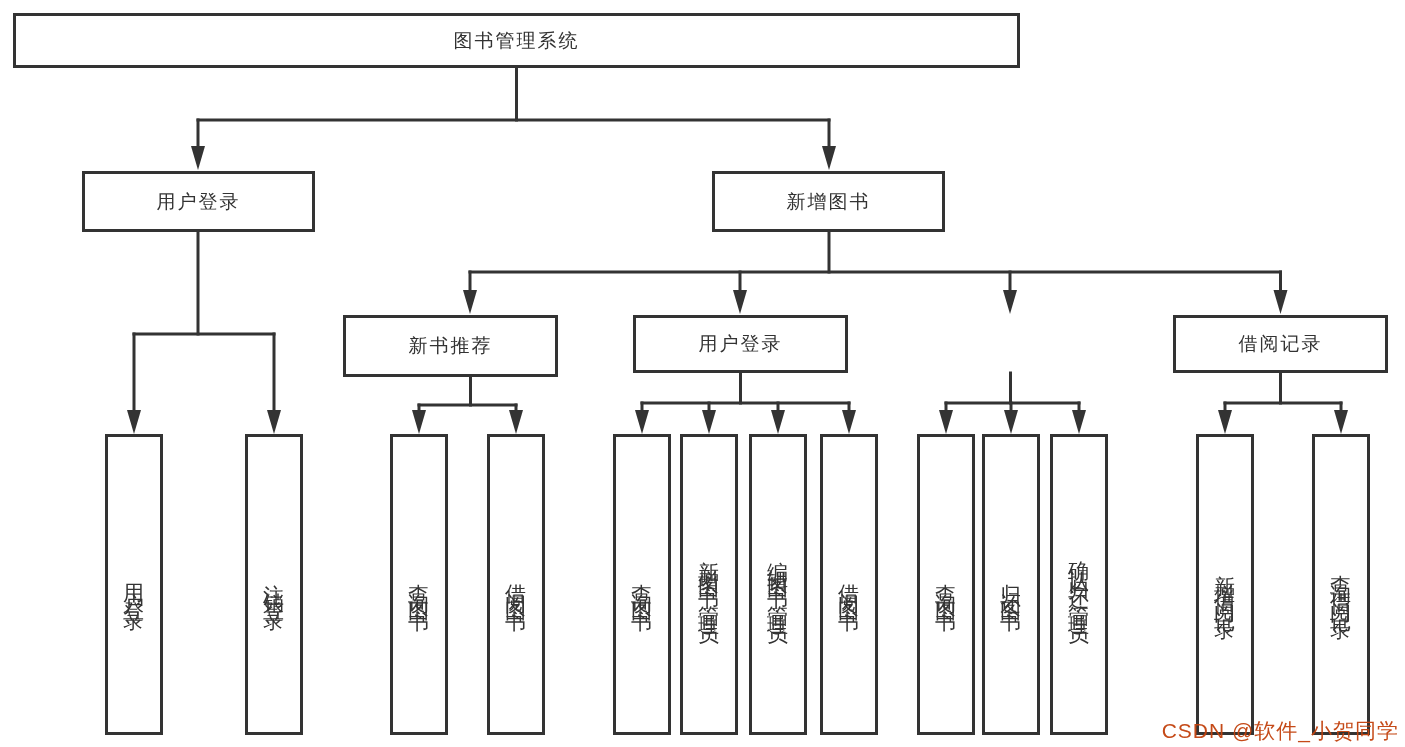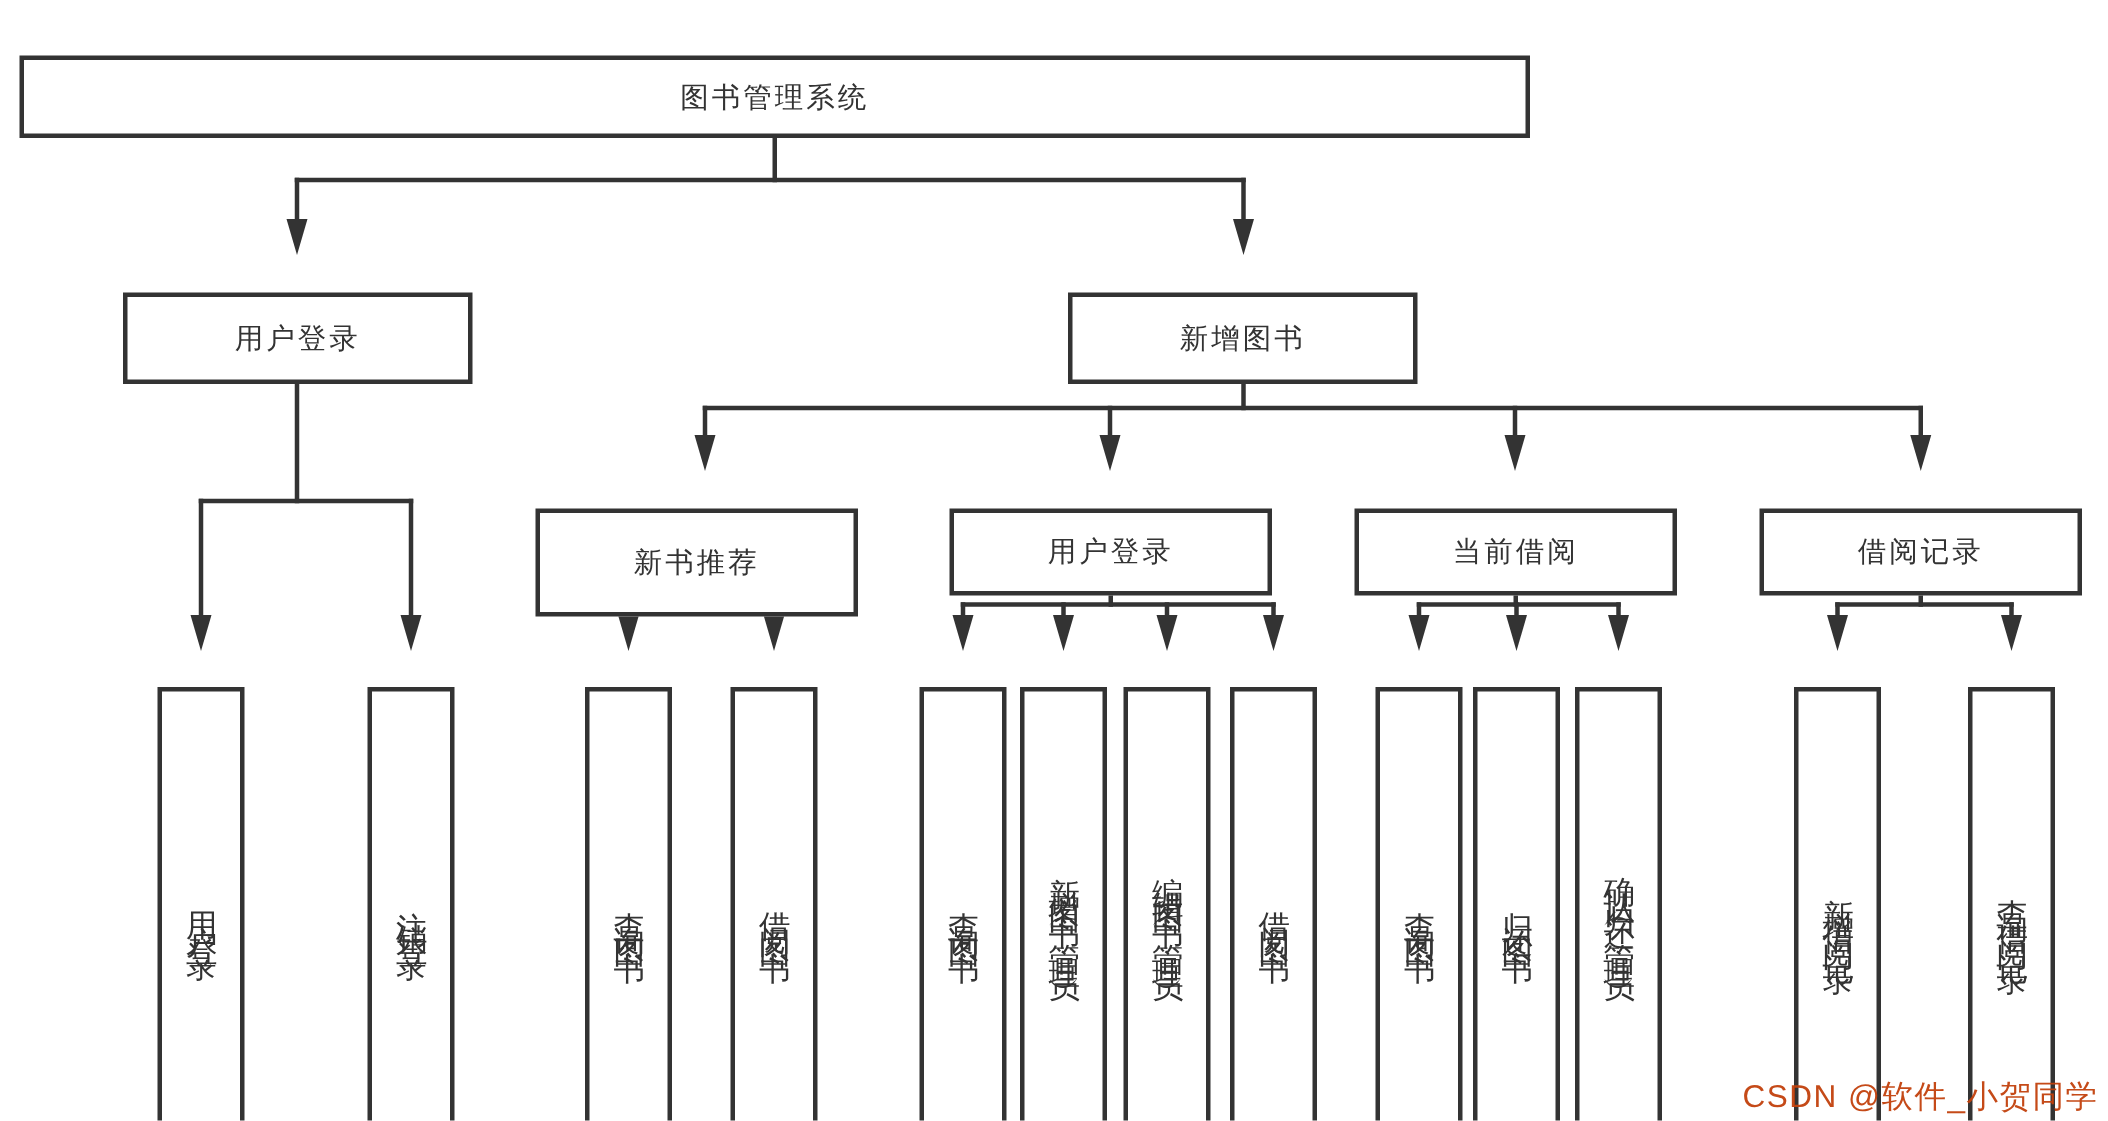--- a/index.html
+++ b/index.html
@@ -25,21 +25,20 @@
   }
   .box {
     position: absolute;
     box-sizing: border-box;
     border: 3px solid #333333;
     background: #ffffff;
     display: flex;
     align-items: center;
     justify-content: center;
     color: #333333;
-    margin-top: 24px;
   }
   .hbox {
     font-size: 19px;
     letter-spacing: 2px;
     white-space: nowrap;
   }
   .vbox .vtext {
     writing-mode: vertical-lr;
     text-orientation: mixed;
     font-size: 21px;
@@ -131,23 +130,22 @@
       <polygon points="1218,410 1232,410 1225,434"></polygon>
       <polygon points="1334,410 1348,410 1341,434"></polygon>
     </g>
   </svg>
 
   <div class="box hbox" style="left:13px; top:13px; width:1007px; height:55px;">图书管理系统</div>
 
   <div class="box hbox" style="left:82px; top:171px; width:233px; height:61px;">用户登录</div>
   <div class="box hbox" style="left:712px; top:171px; width:233px; height:61px;">新增图书</div>
 
-  <div class="box hbox" style="left:357px; top:315px; width:215px; height:72px;">新书推荐</div>
+  <div class="box hbox" style="left:343px; top:315px; width:215px; height:62px;">新书推荐</div>
   <div class="box hbox" style="left:633px; top:315px; width:215px; height:58px;">用户登录</div>
-  <div class="box hbox" style="left:903px; top:315px; width:215px; height:58px;">当前借阅</div>
   <div class="box hbox" style="left:1173px; top:315px; width:215px; height:58px;">借阅记录</div>
 
   <div class="box vbox" style="left:105px; top:434px; width:58px; height:301px;">
     <span class="vtext">用户登录</span>
   </div>
   <div class="box vbox" style="left:245px; top:434px; width:58px; height:301px;">
     <span class="vtext">注销登录</span>
   </div>
 
   <div class="box vbox" style="left:390px; top:434px; width:58px; height:301px;">

